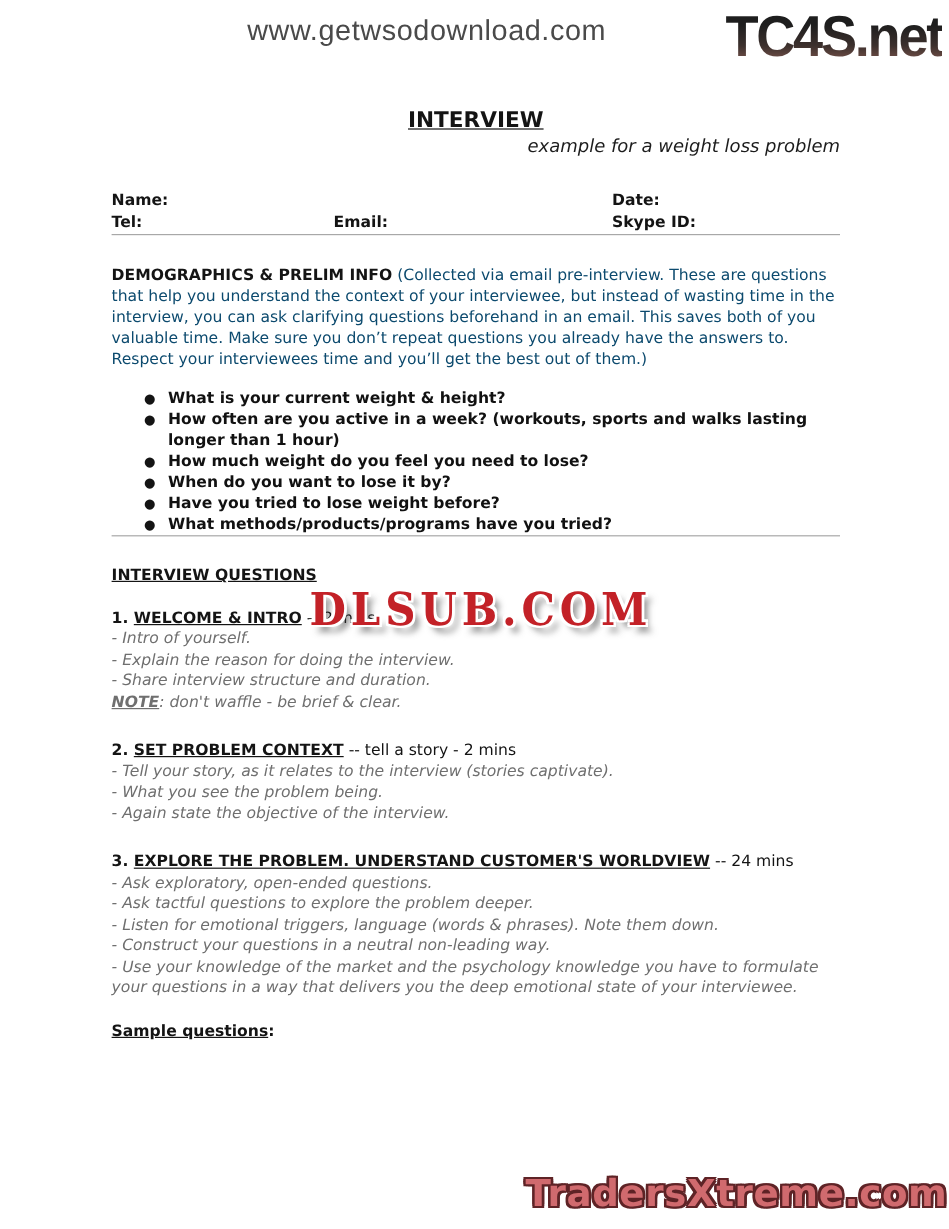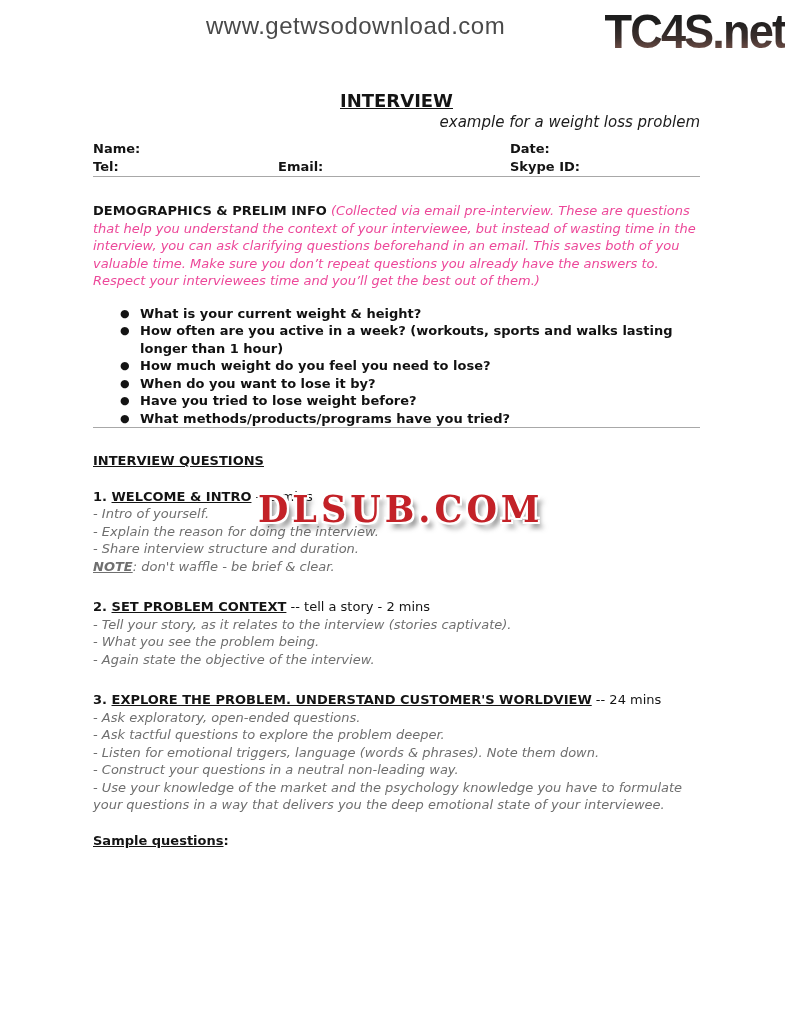--- a/index.html
+++ b/index.html
@@ -35,33 +35,33 @@
     letter-spacing:0.5px; color:#d06a6e;
     text-shadow:
       -2px -2px 0 #5e2326, 2px -2px 0 #5e2326, -2px 2px 0 #5e2326, 2px 2px 0 #5e2326,
       0 -2px 0 #5e2326, 0 2px 0 #5e2326, -2px 0 0 #5e2326, 2px 0 0 #5e2326;
   }
   
   .content { position:absolute; left:93px; top:0; width:607px; font-size:13px; line-height:17.5px; }
   .doc-title { margin-top:92px; text-align:center; font-weight:bold; font-size:18px; }
   .doc-title .u { text-decoration:underline; }
   .doc-subtitle { margin-top:4px; text-align:right; font-style:italic; font-size:15px; color:#1c1c1c; }
-  .fields { position:relative; margin-top:9px; height:36px; font-weight:bold; font-size:13px; }
+  .fields { position:relative; margin-top:28px; height:36px; font-weight:bold; font-size:13px; }
   .fields span { position:absolute; line-height:18px; }
   .f-name  { left:0;    top:0; }
   .f-date  { left:417px; top:0; }
   .f-tel   { left:0;    top:18px; }
   .f-email { left:185px; top:18px; }
   .f-skype { left:417px; top:18px; }
   hr.divider { border:none; border-top:1px solid #a8a8a8; margin:0; }
   .divider-1 { margin-top:29px; }
   .divider-2 { margin-top:10px; }
   .demo-para { margin-top:25px; }
   .demo-heading { font-weight:bold; }
-  .demo-intro { font-style:italic; color:#ec4899; }
+  .demo-intro { color:#0c4a6e; }
   .bullets { margin-top:15px; }
   .bullet-row { display:flex; padding-left:27px; }
   .bullet-dot { width:20px; flex:none; font-size:11px; }
   .bullet-text { font-weight:bold; color:#111; }
   .bullet-note { padding-left:47px; font-style:italic; color:#8a8a8a; }
   .iq-heading { margin-top:24px; font-weight:bold; text-decoration:underline; }
   .section-heading { margin-top:23px; font-weight:bold; }
   .section-heading.first { margin-top:18px; }
   .sec-title { text-decoration:underline; }
   .sec-suffix { font-weight:normal; }
@@ -142,14 +142,15 @@
     <div class="sec-line">- Ask tactful questions to explore the problem deeper.</div>
     <div class="sec-line">- Listen for emotional triggers, language (words &amp; phrases). Note them down.</div>
     <div class="sec-line">- Construct your questions in a neutral non-leading way.</div>
     <div class="sec-line">- Use your knowledge of the market and the psychology knowledge you have to formulate your questions in a way that delivers you the deep emotional state of your interviewee.</div>
 
     <div class="sample-heading"><span class="u">Sample questions</span><span>:</span></div>
 
   </div>
 
   <div class="wm-dlsub">DLSUB.COM</div>
+  <div class="wm-traders">TradersXtreme.com</div>
 
 </div>
 
 </body></html>

